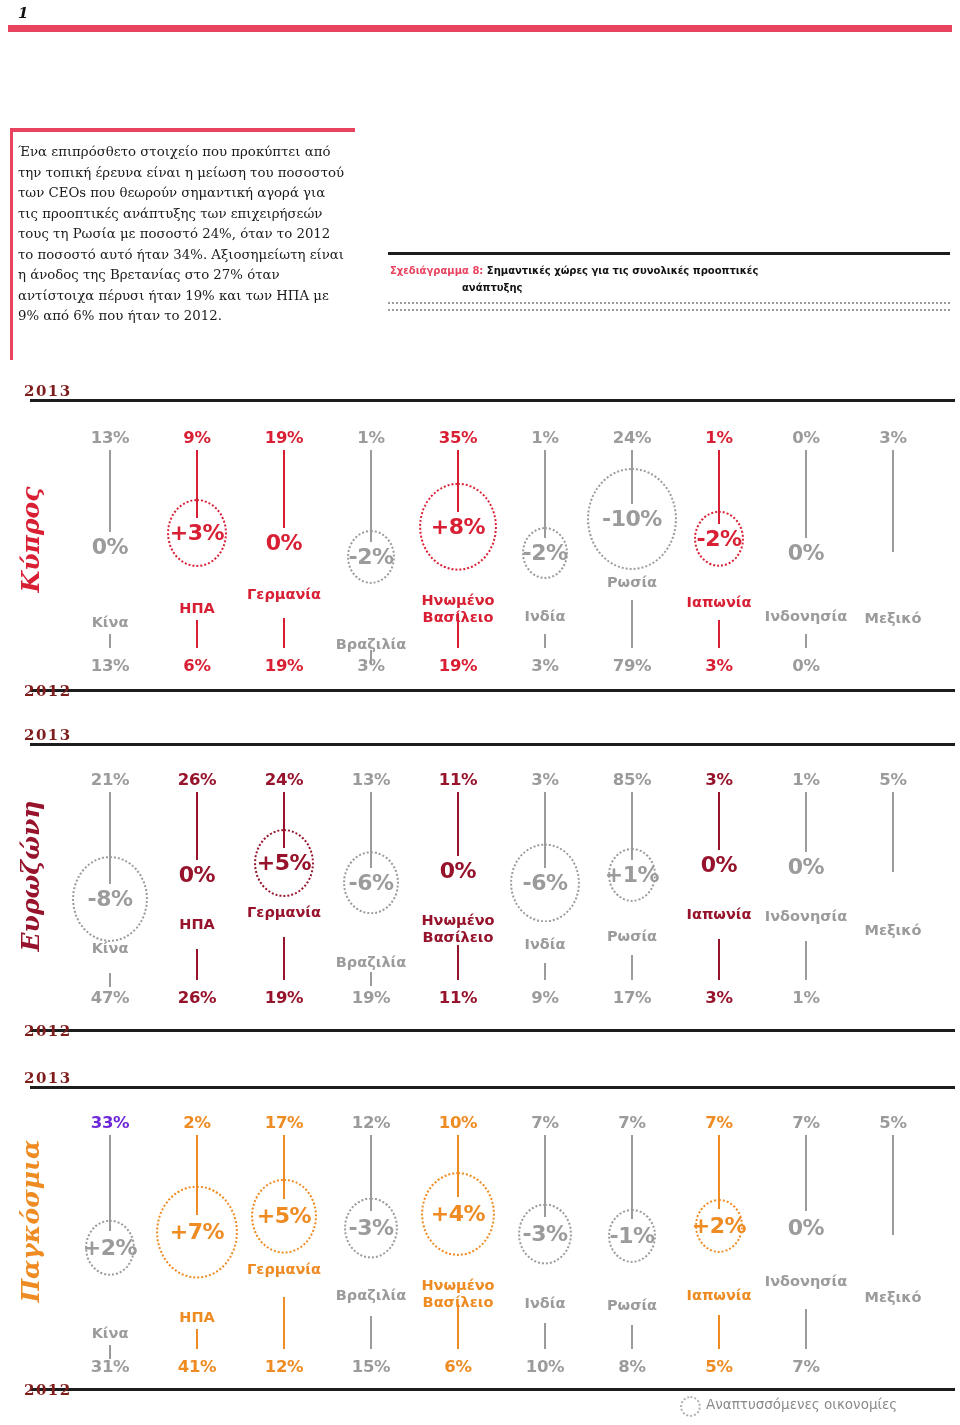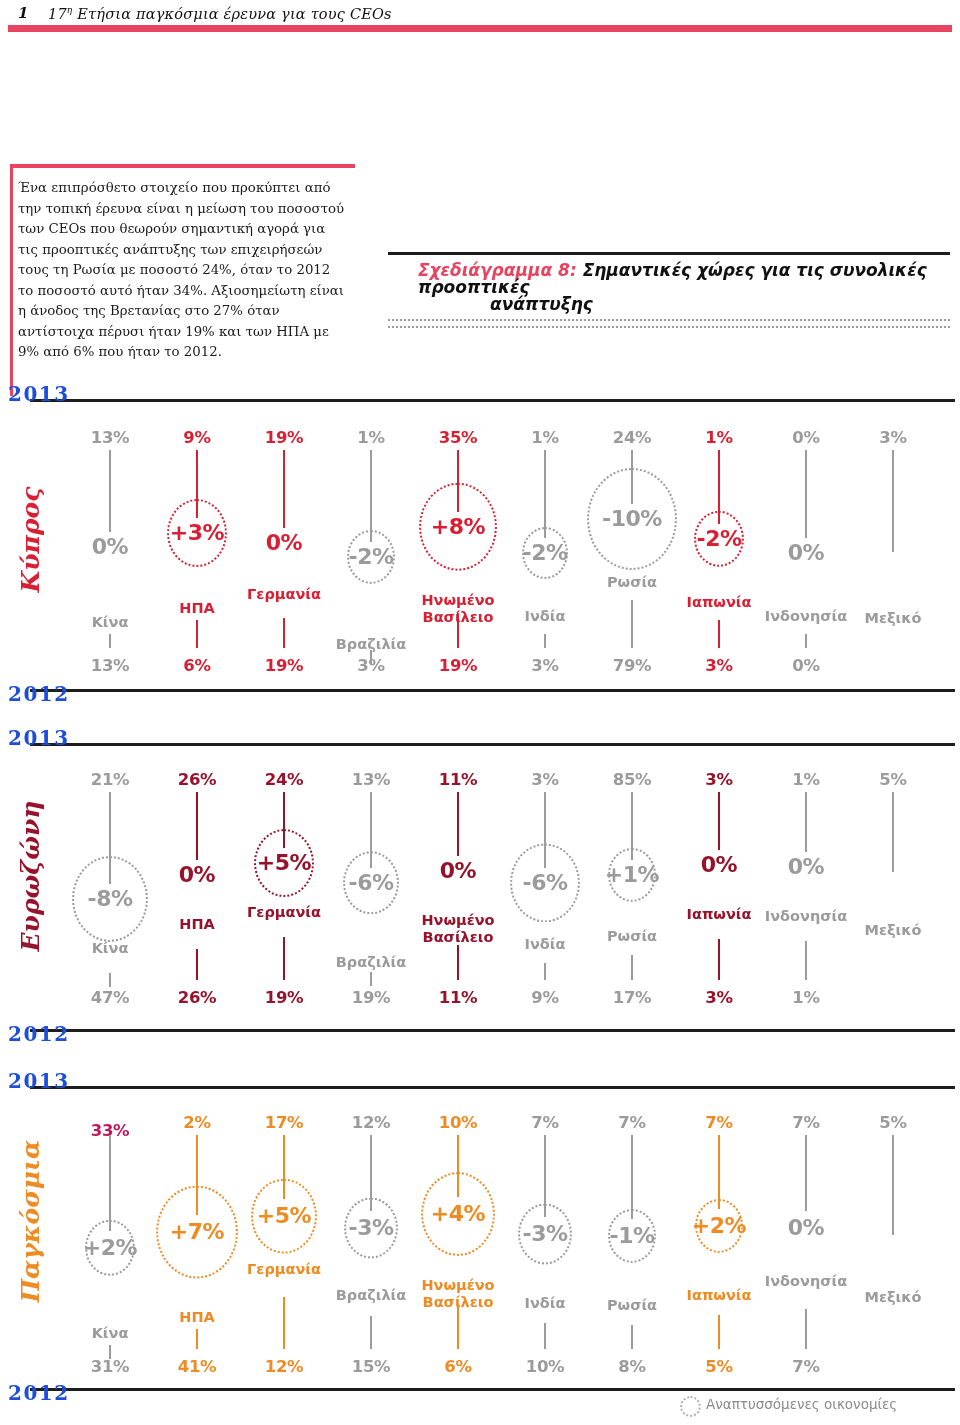--- a/index.html
+++ b/index.html
@@ -17,57 +17,57 @@
   }
   #page-header .pg-title{
     position:absolute;left:48px;top:5px;
     font-family:"DejaVu Serif","Liberation Serif",serif;
     font-style:italic;font-size:14.5px;color:#111;letter-spacing:.2px;
   }
   #page-header .pg-title sup{font-size:9px;vertical-align:super;}
   #header-rule{position:absolute;left:8px;top:25px;width:944px;height:7px;background:#E8435F;}
 
   
-  #intro-box{position:absolute;left:10px;top:128px;width:345px;margin-top:36px;}
+  #intro-box{position:absolute;left:10px;top:128px;width:345px;}
   #intro-box .topbar{width:345px;height:4px;background:#E8435F;}
   #intro-box p{
     margin:10px 8px 0 8px;
     font-family:"DejaVu Serif","Liberation Serif",serif;
     font-size:13.3px;line-height:20.5px;color:#1a1a1a;
   }
   #intro-box .sidebar-line{position:absolute;left:0;top:0;width:3px;height:232px;background:#E8435F;}
 
   
   #caption-block{position:absolute;left:388px;top:252px;width:562px;}
   #caption-block .rule-top{width:562px;height:2.5px;background:#1d1d1d;}
   #caption-block .fig-title{
     margin-top:7px;padding-left:2px;
-    font-size:17px;font-weight:bold;font-style:italic;line-height:17px;color:#111;margin-left:28px;
+    font-size:10px;font-weight:bold;line-height:17px;color:#111;
   }
   #caption-block .fig-title .figlabel{color:#E8435F;}
   #caption-block .fig-title .line2{display:block;padding-left:72px;}
   #caption-block .dotrule{
     width:562px;height:0;border-top:2px dotted #9b9b9b;margin-top:6px;
   }
   #caption-block .question{
     margin-top:5px;padding-left:2px;
     font-size:13px;line-height:18.5px;color:#222;
   }
   #caption-block .dotrule2{
     width:562px;height:0;border-top:2px dotted #9b9b9b;margin-top:5px;
   }
 
   
   .section{position:absolute;left:0;width:960px;}
   .rule-thick{position:absolute;left:30px;width:925px;height:3px;background:#1d1d1d;}
   .rule-thick.dbl{height:4px;border-top:1px solid #fff;box-sizing:border-box;background:#1d1d1d;}
   .year-label{
-    position:absolute;left:8px;
-    font-family:"DejaVu Serif","Liberation Serif",serif;
-    font-weight:bold;font-size:20px;color:#1d4ed8;letter-spacing:1.5px;
+    position:absolute;left:24px;
+    font-family:"DejaVu Serif","Liberation Serif",serif;
+    font-weight:bold;font-size:15px;color:#7f1d1d;letter-spacing:1.5px;
   }
   .region-label{
     position:absolute;left:-40px;width:140px;text-align:center;
     font-family:"DejaVu Serif","Liberation Serif",serif;
     font-weight:bold;font-style:italic;font-size:25px;
     transform:rotate(-90deg);transform-origin:center center;white-space:nowrap;
   }
   .val-top,.val-bot{
     position:absolute;width:96px;text-align:center;
     font-size:16.5px;font-weight:bold;letter-spacing:-.3px;
@@ -94,21 +94,20 @@
     position:absolute;left:0;top:4px;width:17px;height:17px;border-radius:50%;
     border:2px dotted #b0b0b0;
   }
   #legend .ltext{position:absolute;left:26px;top:4px;font-size:13.5px;color:#8a8a8a;}
 </style>
 </head>
 <body>
 
 <div id="page-header">
   <div class="pg-num">1</div>
-  <div class="pg-title"><span>17</span><sup>η</sup><span> Ετήσια παγκόσμια έρευνα για τους CEOs</span></div>
 </div>
 <div id="header-rule"></div>
 
 <div id="intro-box">
   <div class="sidebar-line"></div>
   <div class="topbar"></div>
   <p>Ένα επιπρόσθετο στοιχείο που προκύπτει από την τοπική έρευνα είναι η μείωση του ποσοστού των CEOs που θεωρούν σημαντική αγορά για τις προοπτικές ανάπτυξης των επιχειρήσεών τους τη Ρωσία με ποσοστό 24%, όταν το 2012 το ποσοστό αυτό ήταν 34%. Αξιοσημείωτη είναι η άνοδος της Βρετανίας στο 27% όταν αντίστοιχα πέρυσι ήταν 19% και των ΗΠΑ με 9% από 6% που ήταν το 2012.</p>
 </div>
 
 <div id="caption-block">
@@ -250,21 +249,21 @@
       <div class="val-top" style="left: 845px; top: 28px; color: rgb(155, 155, 155);">5%</div>
       <div class="stem" style="left: 892px; top: 50px; height: 80px; background: rgb(155, 155, 155);"></div>
       <div class="cname" style="left: 828px; top: 180px; color: rgb(155, 155, 155);">Μεξικό</div>
     </div>
     <div class="section" style="top: 1085px; height: 310px;">
       <div class="rule-thick dbl" style="top: 0px;"></div>
       <div class="rule-thick dbl" style="top: 302px;"></div>
       <div class="year-label" style="top: -16px;">2013</div>
       <div class="year-label" style="top: 296px;">2012</div>
       <div class="region-label" style="top: 133px; color: rgb(238, 139, 34);">Παγκόσμια</div>
-      <div class="val-top" style="left: 62px; top: 36px; color: #be185d;">33%</div>
+      <div class="val-top" style="left: 62px; top: 28px; color: #6d28d9;">33%</div>
       <div class="stem" style="left: 109px; top: 50px; height: 96px; background: rgb(155, 155, 155);"></div>
       <div class="delta-wrap" style="left: 50px; top: 148px;"><span class="delta" style="color: rgb(155, 155, 155);">+2%<span class="ring" style="width: 46px; height: 52.44px; border-color: rgb(155, 155, 155);"></span></span></div>
       <div class="cname" style="left: 45px; top: 240px; color: rgb(155, 155, 155);">Κίνα</div>
       <div class="stem" style="left: 109px; top: 260px; height: 14px; background: rgb(155, 155, 155);"></div>
       <div class="val-bot" style="left: 62px; top: 272px; color: rgb(155, 155, 155);">31%</div>
       <div class="val-top" style="left: 149px; top: 28px; color: rgb(238, 139, 34);">2%</div>
       <div class="stem" style="left: 196px; top: 50px; height: 80px; background: rgb(238, 139, 34);"></div>
       <div class="delta-wrap" style="left: 137px; top: 132px;"><span class="delta" style="color: rgb(238, 139, 34);">+7%<span class="ring" style="width: 78px; height: 88.92px; border-color: rgb(238, 139, 34);"></span></span></div>
       <div class="cname" style="left: 132px; top: 224px; color: rgb(238, 139, 34);">ΗΠΑ</div>
       <div class="stem" style="left: 196px; top: 244px; height: 20px; background: rgb(238, 139, 34);"></div>

